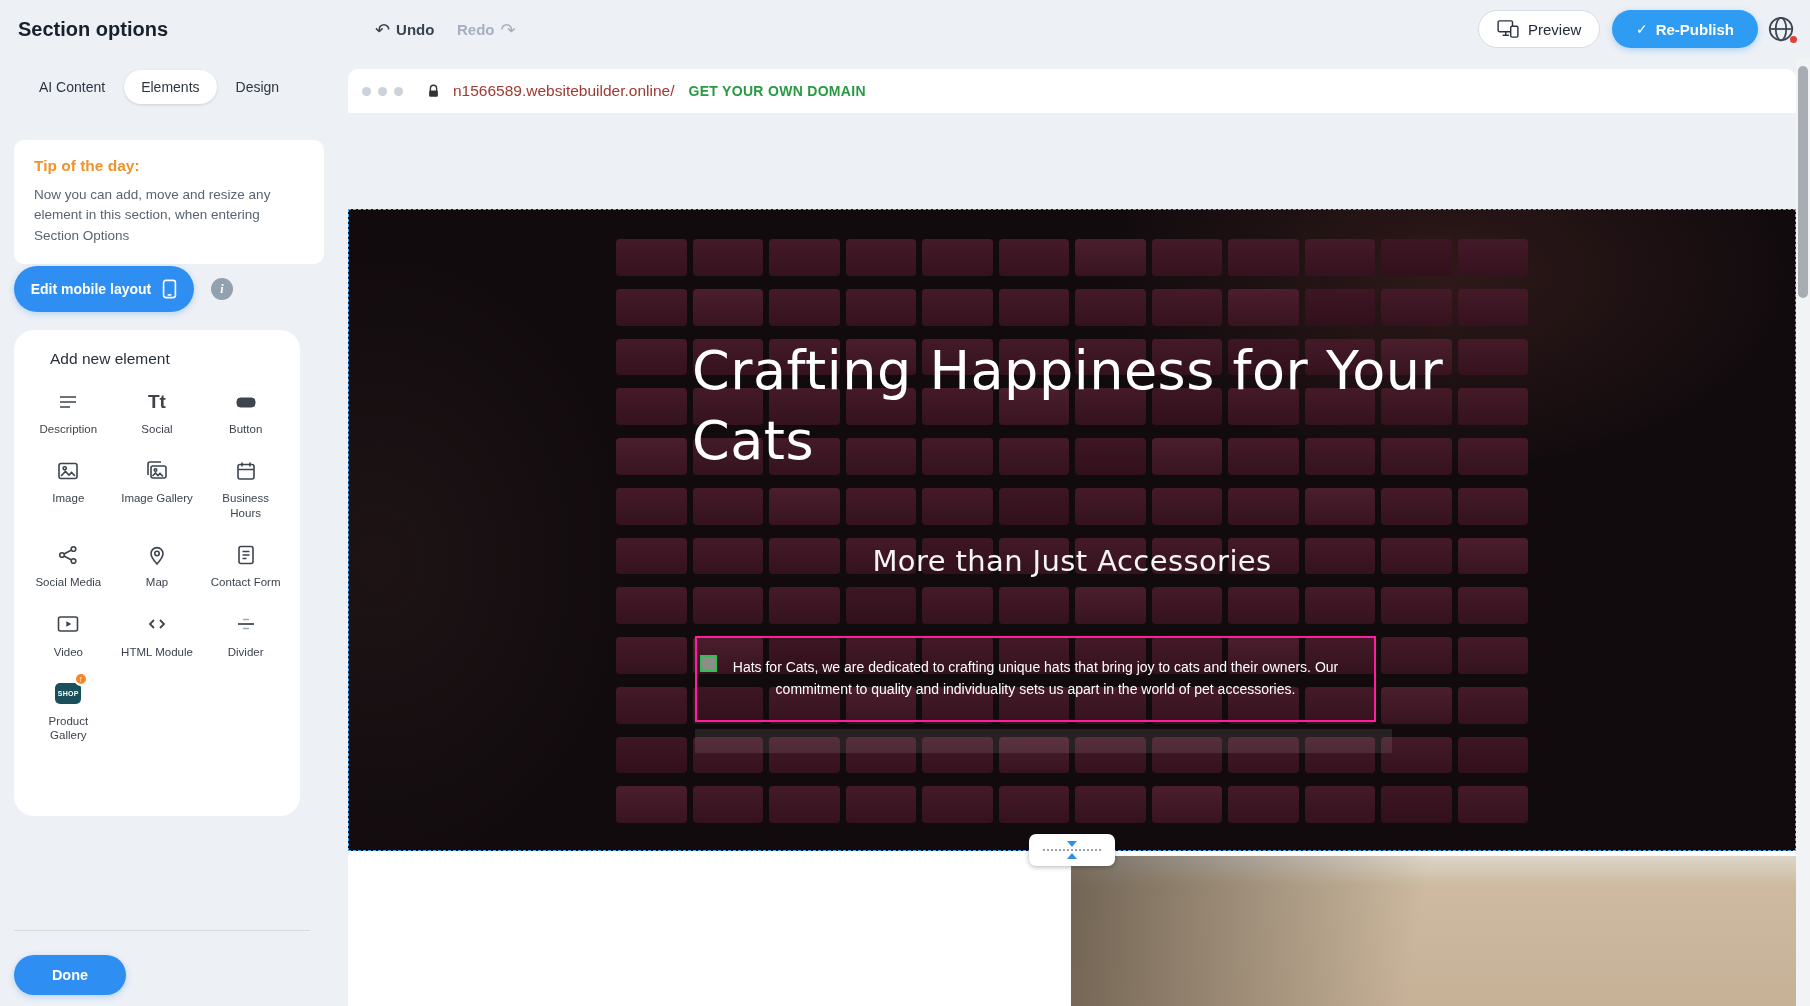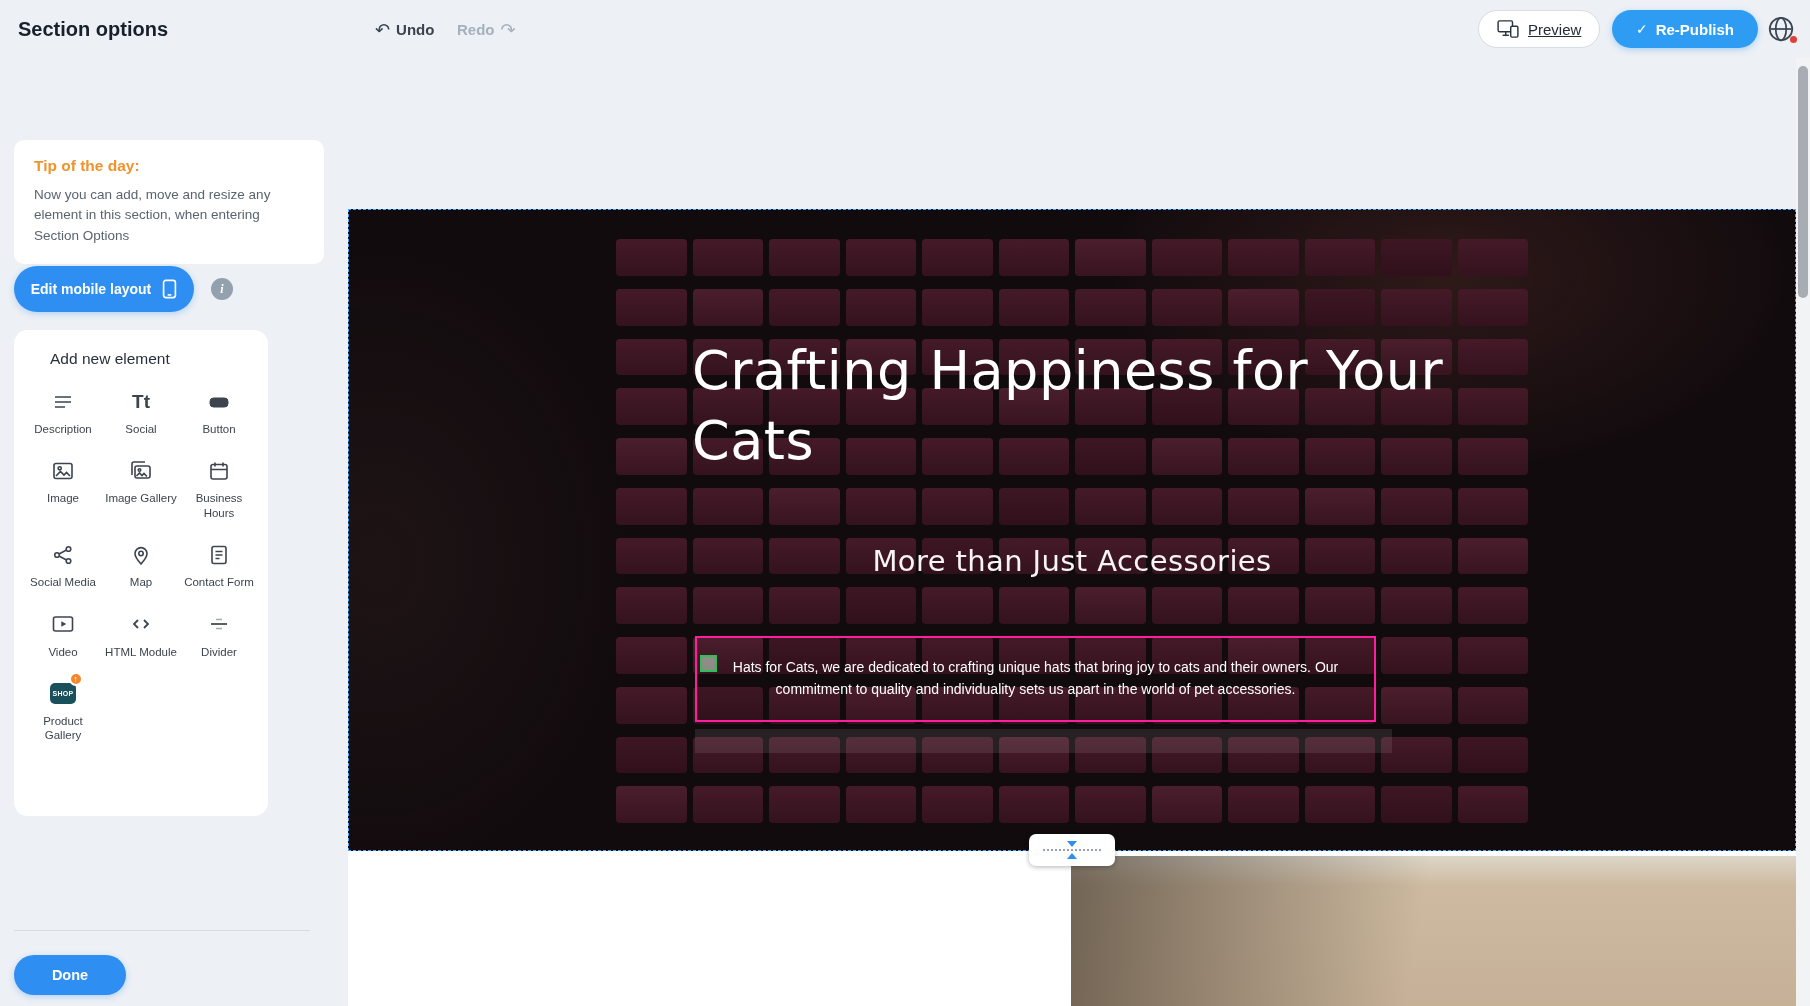--- a/index.html
+++ b/index.html
@@ -6,37 +6,37 @@
   body { font-family:"Liberation Sans", sans-serif; background:#dfe3ea; }
   .app { position:relative; width:1810px; height:1006px; background:#edf0f5; overflow:hidden; }
 
   
   .topbar { position:absolute; left:0; top:0; width:1810px; height:58px; background:#edf0f5; z-index:40; }
   .topbar-title { position:absolute; left:18px; top:50%; transform:translateY(-50%); font-size:20px; font-weight:700; color:#17202b; }
   .undo-btn, .redo-btn { position:absolute; top:50%; transform:translateY(-50%); display:flex; align-items:center; gap:6px; font-size:15px; font-weight:700; cursor:pointer; }
   .undo-btn { left:375px; color:#39434f; }
   .redo-btn { left:457px; color:#a6b0bc; }
   .arrow-glyph { font-family:"DejaVu Sans", sans-serif; font-size:18px; font-weight:400; }
-  .preview-btn { position:absolute; left:1478px; top:10px; height:38px; padding:0 18px; border-radius:19px; background:#fff; border:1px solid #d8dde4; display:flex; align-items:center; gap:9px; font-size:15px; color:#222b36; font-weight:500; cursor:pointer;text-decoration:underline; }
+  .preview-btn { position:absolute; left:1478px; top:10px; height:38px; padding:0 18px; border-radius:19px; background:#fff; border:1px solid #d8dde4; display:flex; align-items:center; gap:9px; font-size:15px; color:#222b36; font-weight:500; cursor:pointer; }
   .republish-btn { position:absolute; left:1612px; top:10px; height:38px; width:146px; border-radius:19px; background:#2f9cf4; color:#fff; display:flex; align-items:center; justify-content:center; gap:8px; font-size:15px; font-weight:600; border:none; cursor:pointer; box-shadow:0 2px 6px rgba(47,156,244,.35); }
   .check-glyph { font-family:"DejaVu Sans", sans-serif; font-size:14px; }
   .globe-wrap { position:absolute; left:1766px; top:14px; width:30px; height:30px; cursor:pointer; }
   .globe-dot { position:absolute; right:-1px; bottom:1px; width:7px; height:7px; border-radius:50%; background:#e04038; }
 
   
   .sidebar { position:absolute; left:0; top:58px; width:348px; height:948px; background:#edf0f5; z-index:30; }
   .tabs { position:absolute; left:22px; top:12px; display:flex; align-items:center; gap:2px; }
   .tab { padding:9px 17px; border-radius:18px; font-size:14px; color:#2c3540; cursor:pointer; }
   .tab.active { background:#fff; box-shadow:0 1px 3px rgba(20,30,50,.14); font-weight:500; }
   .tip-card { position:absolute; left:14px; top:82px; width:310px; border-radius:10px; background:#fff; padding:17px 16px 18px 20px; }
   .tip-title { font-size:15.5px; font-weight:700; color:#f0932b; }
   .tip-body { margin-top:10px; font-size:13.5px; color:#5a646f; line-height:1.5; width:262px; }
   .edit-mobile-btn { position:absolute; left:14px; top:208px; width:180px; height:46px; border-radius:23px; background:#2f8ef2; color:#fff; display:flex; align-items:center; justify-content:center; gap:11px; font-size:14px; font-weight:600; border:none; cursor:pointer; box-shadow:0 2px 6px rgba(47,142,242,.3); }
   .info-icon { position:absolute; left:211px; top:220px; width:22px; height:22px; border-radius:50%; background:#93a0ae; color:#fff; font-size:12px; font-weight:700; display:flex; align-items:center; justify-content:center; cursor:pointer; font-family:"Liberation Serif", serif; font-style:italic; }
-  .add-card { position:absolute; left:14px; top:272px; width:254px; height:486px; background:#fff; border-radius:14px; padding:20px 10px 2px 10px; }
+  .add-card { position:absolute; left:14px; top:272px; width:286px; height:486px; background:#fff; border-radius:20px; padding:20px 10px 2px 10px; }
   .add-title { font-size:15.5px; color:#28303b; margin-left:26px; }
   .el-grid { margin-top:20px; display:grid; grid-template-columns:repeat(3,1fr); row-gap:21px; }
   .el-item { display:flex; flex-direction:column; align-items:center; gap:7px; cursor:pointer; }
   .el-icon { width:27px; height:27px; display:flex; align-items:center; justify-content:center; color:#3d444e; position:relative; }
   .el-icon svg { stroke:#3d444e; }
   .el-label { font-size:11.5px; color:#3d444e; text-align:center; line-height:1.25; max-width:76px; }
   .tt-glyph { font-size:19px; font-weight:700; color:#3d444e; }
   .shop-bag { width:26px; height:21px; background:#1a4f5c; border-radius:5px; color:#fff; font-size:7px; font-weight:700; display:flex; align-items:center; justify-content:center; letter-spacing:.3px; }
   .shop-plus { position:absolute; right:-6px; top:-8px; width:14px; height:14px; border-radius:50%; background:#f5862c; color:#fff; font-size:9px; display:flex; align-items:center; justify-content:center; border:2px solid #fff; }
   .sidebar-divider { position:absolute; left:14px; width:296px; top:872px; height:1px; background:#d7dce2; }
@@ -121,20 +121,25 @@
       <svg width="30" height="30" viewBox="0 0 24 24" fill="none" stroke="#3c4652" stroke-width="1.4">
         <circle cx="12" cy="12" r="9"></circle>
         <ellipse cx="12" cy="12" rx="4.2" ry="9"></ellipse>
         <path d="M3.5 12h17"></path>
       </svg>
       <span class="globe-dot"></span>
     </div>
   </header>
 
   <aside class="sidebar">
+    <div class="tabs">
+      <div class="tab">AI Content</div>
+      <div class="tab active">Elements</div>
+      <div class="tab">Design</div>
+    </div>
 
     <div class="tip-card">
       <div class="tip-title">Tip of the day:</div>
       <div class="tip-body">Now you can add, move and resize any element in this section, when entering Section Options</div>
     </div>
 
     <button class="edit-mobile-btn">
       <span>Edit mobile layout</span>
       <span style="display:flex">
         <svg width="15" height="20" viewBox="0 0 16 22" fill="none" stroke="#fff" stroke-width="1.8">
@@ -280,20 +285,33 @@
     </div>
 
     <div class="sidebar-divider"></div>
     <button class="done-btn">
       <span>Done</span>
     </button>
   </aside>
 
   <main class="canvas">
 
+    <div class="browser-bar">
+      <span class="win-dot"></span>
+      <span class="win-dot"></span>
+      <span class="win-dot"></span>
+      <span class="lock-icon">
+        <svg width="15" height="17" viewBox="0 0 24 24">
+            <path d="M7 11V7a5 5 0 0110 0v4" fill="none" stroke="#333" stroke-width="2.2"></path>
+            <rect x="5" y="10.5" width="14" height="10" rx="2" fill="#333"></rect>
+          </svg>
+      </span>
+      <span class="browser-url">n1566589.websitebuilder.online/</span>
+      <span class="domain-cta">GET YOUR OWN DOMAIN</span>
+    </div>
 
 
     <section class="hero">
       <div class="tiles">
           <div class="tile"></div>
           <div class="tile"></div>
           <div class="tile"></div>
           <div class="tile"></div>
           <div class="tile"></div>
           <div class="tile"></div>

